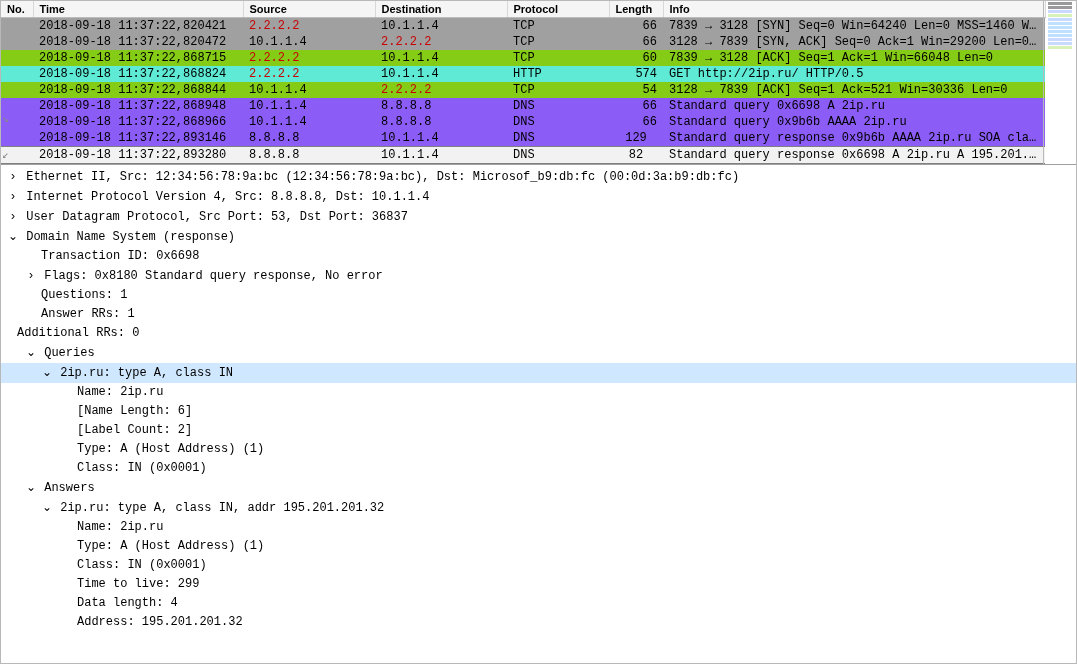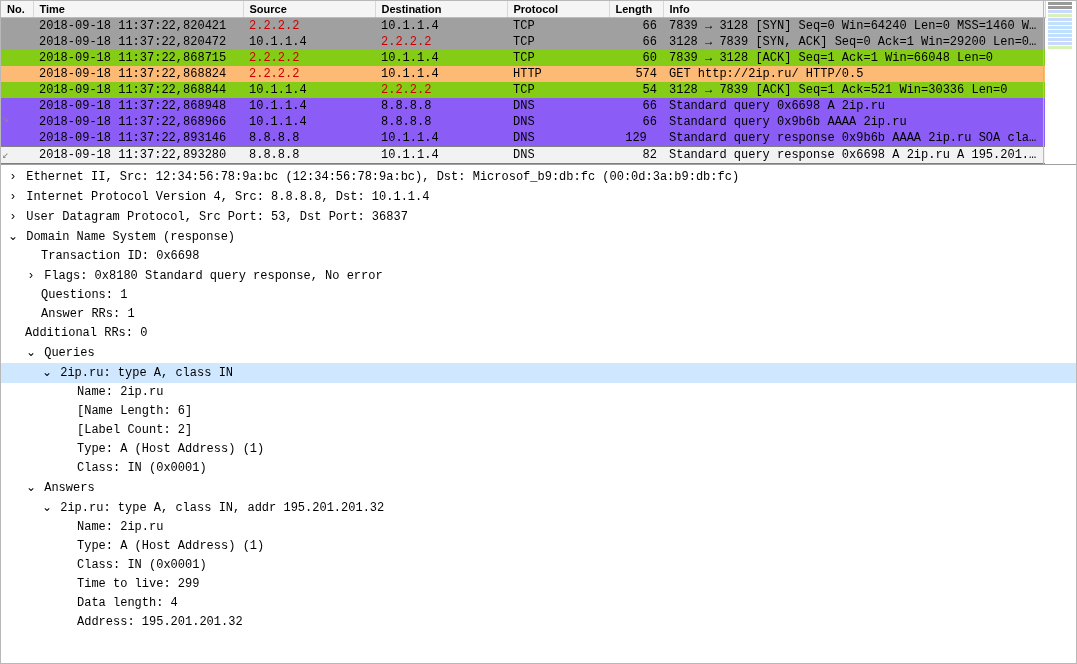--- a/index.html
+++ b/index.html
@@ -12,21 +12,21 @@
   .pkt-table td{padding:1px 6px;white-space:nowrap;overflow:hidden;text-overflow:ellipsis;font-size:12px}
   .pkt-table col.no{width:32px}
   .pkt-table col.time{width:210px}
   .pkt-table col.src{width:132px}
   .pkt-table col.dst{width:132px}
   .pkt-table col.proto{width:102px}
   .pkt-table col.len{width:54px}
   .pkt-table col.info{width:382px}
   .row-gray{background:#a0a0a0}
   .row-lite{background:#84cc16}
-  .row-http{background:#fdba74}
+  .row-http{background:#5eead4}
   .row-dns{background:#8b5cf6}
   .row-sel{background:#f2f2f2;border-top:1px solid #808080;border-bottom:1px solid #808080}
   .red{color:#c80000}
   .marker-col{position:absolute;right:0;top:0;bottom:0;width:33px;border-left:1px solid #b8b8b8;font-size:0}
   .marker-col div{height:3px;margin:1px 4px}
   .mc-g{background:#9a9a9a}.mc-b{background:#c9d9ff}.mc-h{background:#d9f0b8}.mc-d{background:#bfe0ff}
   .rel-arrow{position:absolute;left:1px;top:112px;color:#8a8a8a;font-size:11px;line-height:12px;letter-spacing:-2px}
   
   .details{flex:1;overflow:hidden;background:#fff;padding:2px 0 4px}
   .ln{white-space:nowrap;padding:1px 0;font-size:12px;line-height:17px}
@@ -132,21 +132,21 @@
             <td>DNS</td>
             <td style="text-align: center;">129</td>
             <td>Standard query response 0x9b6b AAAA 2ip.ru SOA clark.…</td>
           </tr>
           <tr class="row-sel">
             <td></td>
             <td>2018-09-18 11:37:22,893280</td>
             <td>8.8.8.8</td>
             <td>10.1.1.4</td>
             <td>DNS</td>
-            <td style="text-align: right;">82</td>
+            <td style="text-align: center;">82</td>
             <td>Standard query response 0x6698 A 2ip.ru A 195.201.201…</td>
           </tr>
         </tbody>
     </table>
     <div class="rel-arrow">↘<br><br><br>↙</div>
     <div class="marker-col">
       <div class="mc-g"></div>
         <div class="mc-g"></div>
         <div class="mc-b"></div>
         <div class="mc-h"></div>
@@ -163,21 +163,21 @@
 
   <div class="details">
     <div class="ln" style="padding-left:6px"><span class="tri">›</span> <span>Ethernet II, Src: 12:34:56:78:9a:bc (12:34:56:78:9a:bc), Dst: Microsof_b9:db:fc (00:0d:3a:b9:db:fc)</span></div>
     <div class="ln" style="padding-left:6px"><span class="tri">›</span> <span>Internet Protocol Version 4, Src: 8.8.8.8, Dst: 10.1.1.4</span></div>
     <div class="ln" style="padding-left:6px"><span class="tri">›</span> <span>User Datagram Protocol, Src Port: 53, Dst Port: 36837</span></div>
     <div class="ln" style="padding-left:6px"><span class="tri">⌄</span> <span>Domain Name System (response)</span></div>
     <div class="ln" style="padding-left:40px">Transaction ID: 0x6698</div>
     <div class="ln" style="padding-left:24px"><span class="tri">›</span> <span>Flags: 0x8180 Standard query response, No error</span></div>
     <div class="ln" style="padding-left:40px">Questions: 1</div>
     <div class="ln" style="padding-left:40px">Answer RRs: 1</div>
-    <div class="ln" style="padding-left:24px">Additional RRs: 0</div>
+    <div class="ln" style="padding-left:16px">Additional RRs: 0</div>
     <div class="ln" style="padding-left:24px"><span class="tri">⌄</span> <span>Queries</span></div>
     <div class="ln hl" style="padding-left:40px"><span class="tri">⌄</span> <span>2ip.ru: type A, class IN</span></div>
     <div class="ln" style="padding-left:76px">Name: 2ip.ru</div>
     <div class="ln" style="padding-left:76px">[Name Length: 6]</div>
     <div class="ln" style="padding-left:76px">[Label Count: 2]</div>
     <div class="ln" style="padding-left:76px">Type: A (Host Address) (1)</div>
     <div class="ln" style="padding-left:76px">Class: IN (0x0001)</div>
     <div class="ln" style="padding-left:24px"><span class="tri">⌄</span> <span>Answers</span></div>
     <div class="ln" style="padding-left:40px"><span class="tri">⌄</span> <span>2ip.ru: type A, class IN, addr 195.201.201.32</span></div>
     <div class="ln" style="padding-left:76px">Name: 2ip.ru</div>

